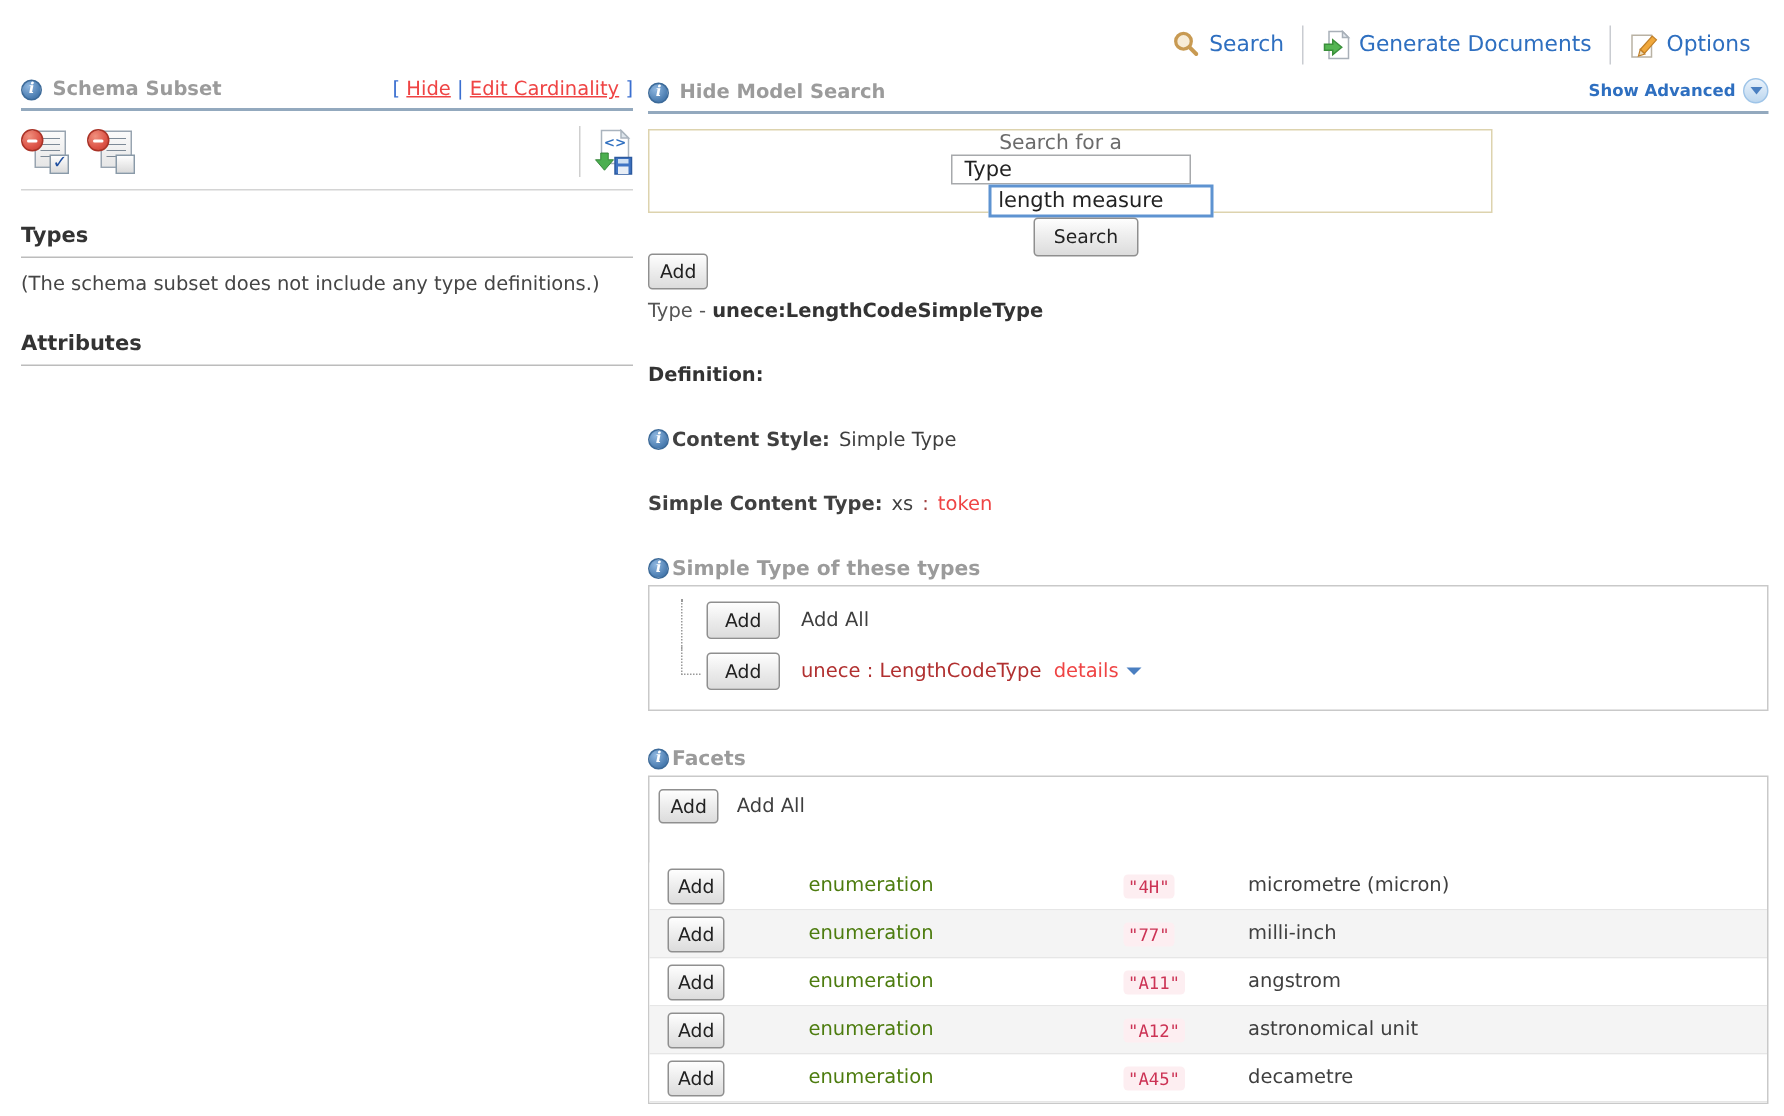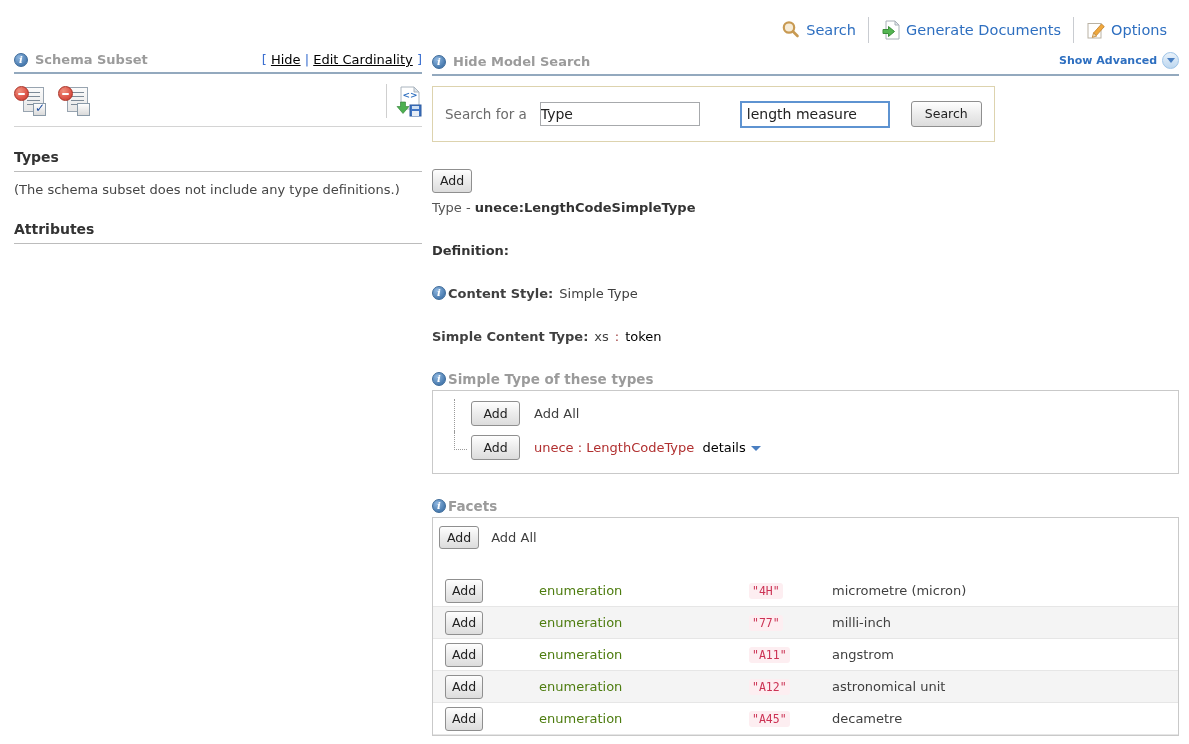--- a/index.html
+++ b/index.html
@@ -22,21 +22,21 @@
   .panel-header { display:flex; align-items:flex-end; justify-content:space-between;
     border-bottom:2px solid #93a9be; padding-bottom:5px; min-height:20px; }
   .panel-title { display:flex; align-items:center; gap:7px; color:#9b9b9b;
     font-weight:bold; font-size:13px; }
 
   .info-icon { width:14px; height:14px; min-width:14px; border-radius:50%;
     background:radial-gradient(circle at 35% 30%, #8fb7e0, #4a7cb0 70%);
     border:1px solid #3c6a99; color:#fff;
     font:italic bold 10px/12px "DejaVu Serif",serif; text-align:center; display:inline-block; }
 
-  a.lnk, .lnk { color:#000000; text-decoration:none; cursor:pointer; }
+  a.lnk, .lnk { color:#ef4444; text-decoration:none; cursor:pointer; }
   .lnk.u { text-decoration:underline; }
   .hdr-links { color:#3b6fd0; font-size:13px; }
 
   
   .btn { display:inline-block; border:1px solid #8f8f8f; border-radius:3px;
     background:linear-gradient(#fefefe,#eeeeee 45%, #dcdcdc);
     padding:3px 7px; font-size:12.5px; color:#222; cursor:pointer;
     font-family:inherit; line-height:1.25; }
   .btn.big { padding:4px 13px; }
 
@@ -62,23 +62,23 @@
   .iconbar-sep { width:1px; height:34px; background:#cfcfcf; margin-right:8px; }
   .icon-save { cursor:pointer; }
 
   .subset-section { margin-top:22px; }
   .subset-section h3 { font-size:14px; color:#333; font-weight:bold; }
   .subset-rule { border:none; border-top:1px solid #bcbcbc; margin:6px 0 9px; }
   .subset-empty { color:#454545; line-height:1.35; max-width:390px; }
 
   
   .search-box { margin-top:10px; border:1px solid #ddd3ae; width:563px; height:56px;
-    display:flex; align-items:center; padding:0 12px; }
+    display:flex; align-items:center; padding:0 12px;flex-direction:column; }
   .search-for-label { color:#6b6b6b; font-size:13.5px; margin-right:13px; white-space:nowrap; }
-  .input-type { width:160px; height:24px; border:1px solid #a7a9ac; padding:1px 0;
+  .input-type { width:160px; height:24px; border:1px solid #a7a9ac; padding:1px 8px;
     font-family:inherit; font-size:14px; color:#222; }
   .input-query { width:150px; height:27px; border:2px solid #5e93d1; padding:1px 5px;
     font-family:inherit; font-size:14px; color:#222; margin-left:40px; }
   .search-btn { margin-left:21px; }
 
   .add-standalone { margin-top:27px; }
   .type-line { margin-top:7px; color:#555; }
   .type-line b { color:#333; }
 
   .definition-blk { margin-top:28px; }

